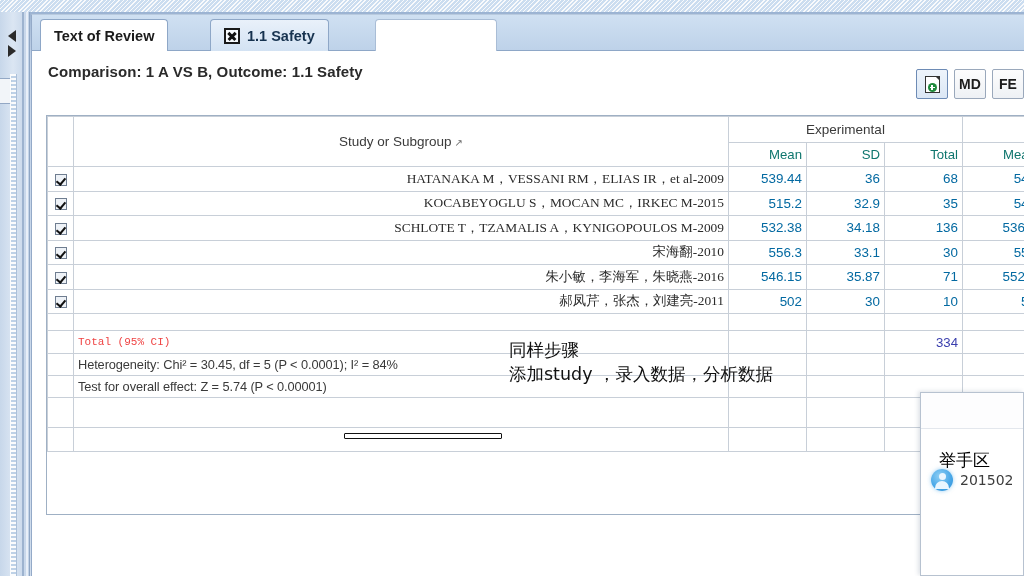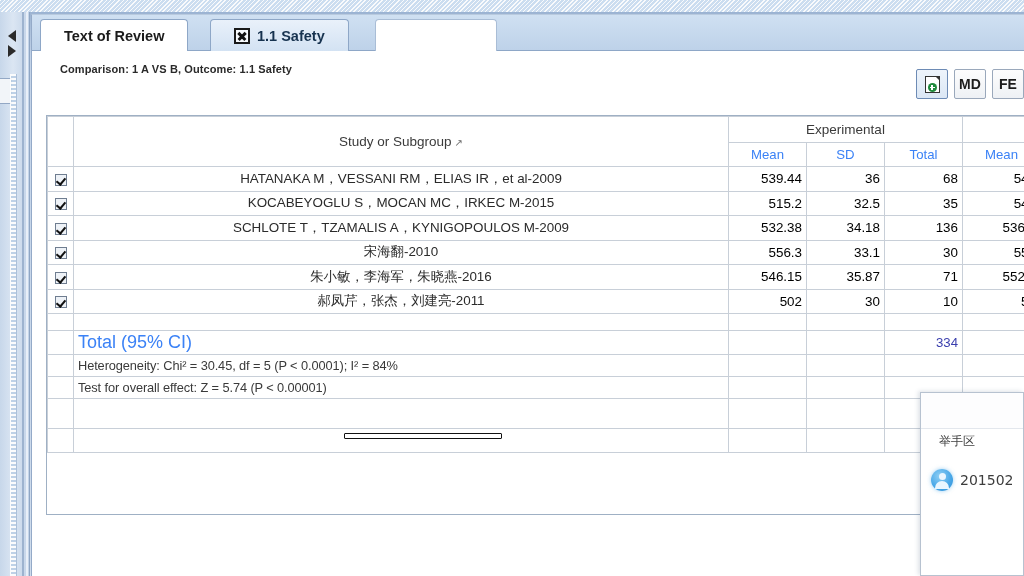--- a/index.html
+++ b/index.html
@@ -75,21 +75,21 @@
 
   
   .tabbar {
     position: absolute; left: 0; top: 0; width: 993px; height: 36px;
     background: linear-gradient(180deg,#cfe0f2 0%, #bed2e9 100%);
     border-bottom: 1px solid #8ea7c7;
   }
   .tab {
     position: absolute; top: 4px; height: 32px;
     display: flex; align-items: center; gap: 7px;
-    padding: 0 23px;
+    padding: 0 13px;
     font-size: 14.5px; font-weight: bold; color: #222;
     border: 1px solid #8ea7c7;
     border-bottom: none;
     border-radius: 4px 4px 0 0;
     white-space: nowrap;
     text-align: center;
   }
   .tab.inactive {
     left: 8px;
     background: #ffffff;
@@ -114,22 +114,22 @@
   }
   .closebox::before, .closebox::after {
     content: ""; position: absolute; left: 1px; top: 5px;
     width: 10px; height: 2.6px; background: #111;
   }
   .closebox::before { transform: rotate(45deg); }
   .closebox::after  { transform: rotate(-45deg); }
 
   
   .comparison {
-    position: absolute; left: 28px; top: 48px;
-    font-size: 11px; font-weight: bold; color: #2a2a2a;
+    position: absolute; left: 16px; top: 48px;
+    font-size: 15px; font-weight: bold; color: #2a2a2a;
     letter-spacing: .1px;
     white-space: nowrap;
     text-align: right;
   }
 
   
   .toolbar {
     position: absolute; right: 0px; top: 54px;
     display: flex; gap: 6px;
   }
@@ -196,57 +196,57 @@
 
   tr.grouphdr td {
     height: 26px;
     text-align: center;
     font-size: 13.5px;
     color: #3a3a3a;
     border-bottom: 1px solid #c8cfd8;
   }
   tr.colhdr td {
     height: 24px;
-    text-align: center;
+    text-align: right;
     font-size: 13.2px;
-    color: #3b82f6;
+    color: #0f766e;
   }
   td.studyhdr {
     text-align: center;
     vertical-align: bottom;
     font-size: 13.5px;
     color: #3a3a3a;
     padding-bottom: 3px;
   }
   .sortcaret { font-size: 10px; color: #666; margin-left: 3px; }
 
   tr.datarow td { height: 24.5px; }
-  td.study { text-align: center; padding-left: 5px; font-size: 13.4px; color: #2b2b2b; }
-  td.num   { text-align: right; padding-right: 5px; font-size: 13.4px; color: #000000; }
+  td.study { text-align: right; padding-left: 5px; font-size: 13.4px; color: #2b2b2b; font-family: Liberation Serif, serif; }
+  td.num   { text-align: right; padding-right: 5px; font-size: 13.4px; color: #0369a1; }
   td.chk   { text-align: center; padding: 0; }
 
   .cbx {
     display: inline-block;
     width: 12px; height: 12px;
     border: 1px solid #6f7d90;
     background: #eef2f7;
     position: relative;
     vertical-align: middle;
   }
   .cbx::after {
     content: "";
     position: absolute; left: 2px; top: 1px;
     width: 4px; height: 7px;
     border: solid #111; border-width: 0 2px 2px 0;
     transform: rotate(40deg);
   }
 
   tr.spacer td { height: 17px; border-left-color: #c8cfd8; }
   tr.totalrow td { height: 23px; }
-  .totlabel { color: #3b82f6; font-weight: bold; font-size: 18px; padding-left: 5px; }
+  .totlabel { color: #ef4444; font-weight: bold; font-size: 11px; padding-left: 5px; font-family: Liberation Mono, monospace; }
   .tottotal { color: #3b3fae; font-weight: bold; text-align: right; padding-right: 5px; }
   tr.statrow td { height: 22px; }
   .stat { font-size: 12.8px; color: #3a3a3a; padding-left: 5px; letter-spacing: -.1px; margin-top: 44px; }
   tr.endrow td { height: 30px; }
   tr.endrow2 td { height: 24px; }
 
   
   .underline-ann {
     position: absolute;
     left: 344px; top: 433px;
@@ -283,22 +283,22 @@
     border: 1px solid #b7c2d0;
     box-shadow: -2px -1px 4px rgba(80,100,130,.18);
     overflow: hidden;
   }
   .popup-head {
     height: 36px;
     border-bottom: 1px solid #e3e7ed;
     background: #fdfdfe;
   }
   .popup-title {
-    position: absolute; left: 18px; top: 40px;
-    font-size: 12px; color: #404040;
+    position: absolute; left: 18px; top: 56px;
+    font-size: 17px; color: #000000;
     font-family: "DejaVu Sans", sans-serif;
   }
   .popup-user {
     position: absolute; left: 10px; top: 76px;
     display: flex; align-items: center; gap: 7px;
   }
   .avatar {
     width: 22px; height: 22px; border-radius: 50%;
     background: radial-gradient(circle at 40% 32%, #8fd0f5 0%, #4aa8e8 55%, #2b8ed6 100%);
     position: relative; flex: none;
@@ -409,21 +409,21 @@
             <td class="num">539.44</td>
             <td class="num">36</td>
             <td class="num">68</td>
             <td class="num">540</td>
 
           </tr>
           <tr class="datarow">
             <td class="chk"><span class="cbx"></span></td>
             <td class="study">KOCABEYOGLU S，MOCAN MC，IRKEC M-2015</td>
             <td class="num">515.2</td>
-            <td class="num">32.5</td>
+            <td class="num">32.9</td>
             <td class="num">35</td>
             <td class="num">549</td>
 
           </tr>
           <tr class="datarow">
             <td class="chk"><span class="cbx"></span></td>
             <td class="study">SCHLOTE T，TZAMALIS A，KYNIGOPOULOS M-2009</td>
             <td class="num">532.38</td>
             <td class="num">34.18</td>
             <td class="num">136</td>
@@ -514,20 +514,22 @@
             <td></td>
             <td></td>
 
           </tr>
         </tbody>
       </table>
     </div>
 
   </div>
 
+  <div class="ann steps">同样步骤
+添加study ，录入数据，分析数据</div>
   <div class="underline-ann"></div>
 
   <div class="popup">
     <div class="popup-head"></div>
     <div class="popup-title">举手区</div>
     <div class="popup-user">
       <span class="avatar"></span>
       <span class="popup-uid">201502</span>
     </div>
   </div>

